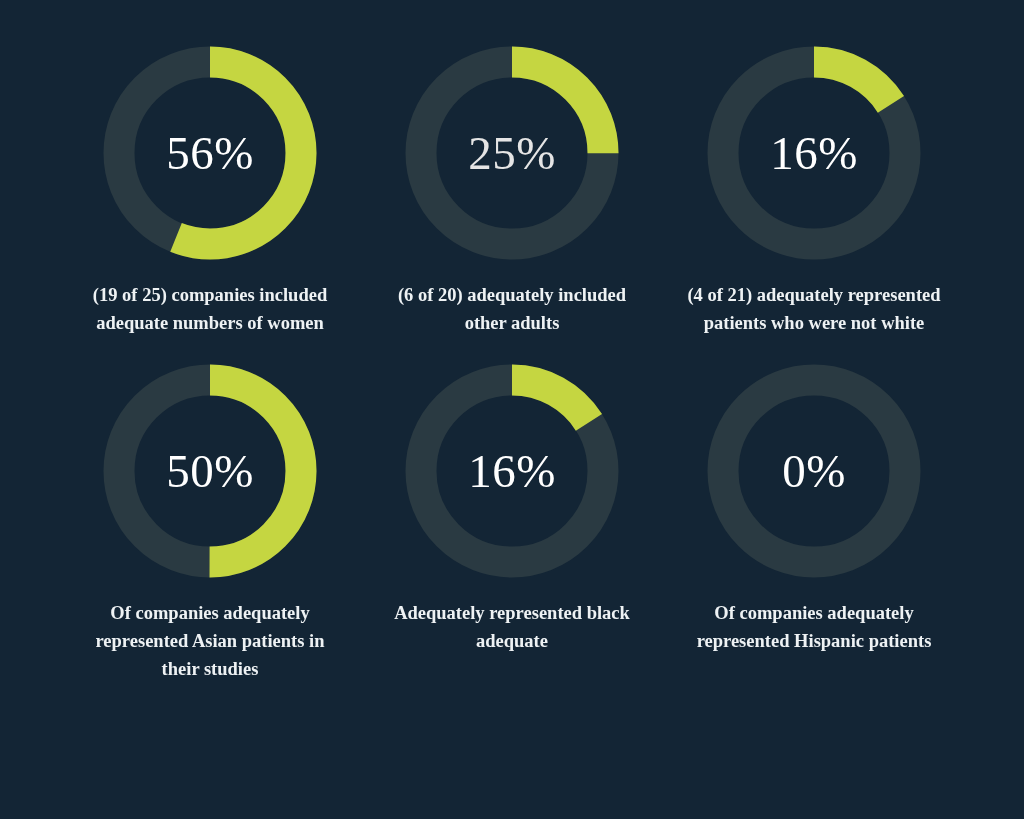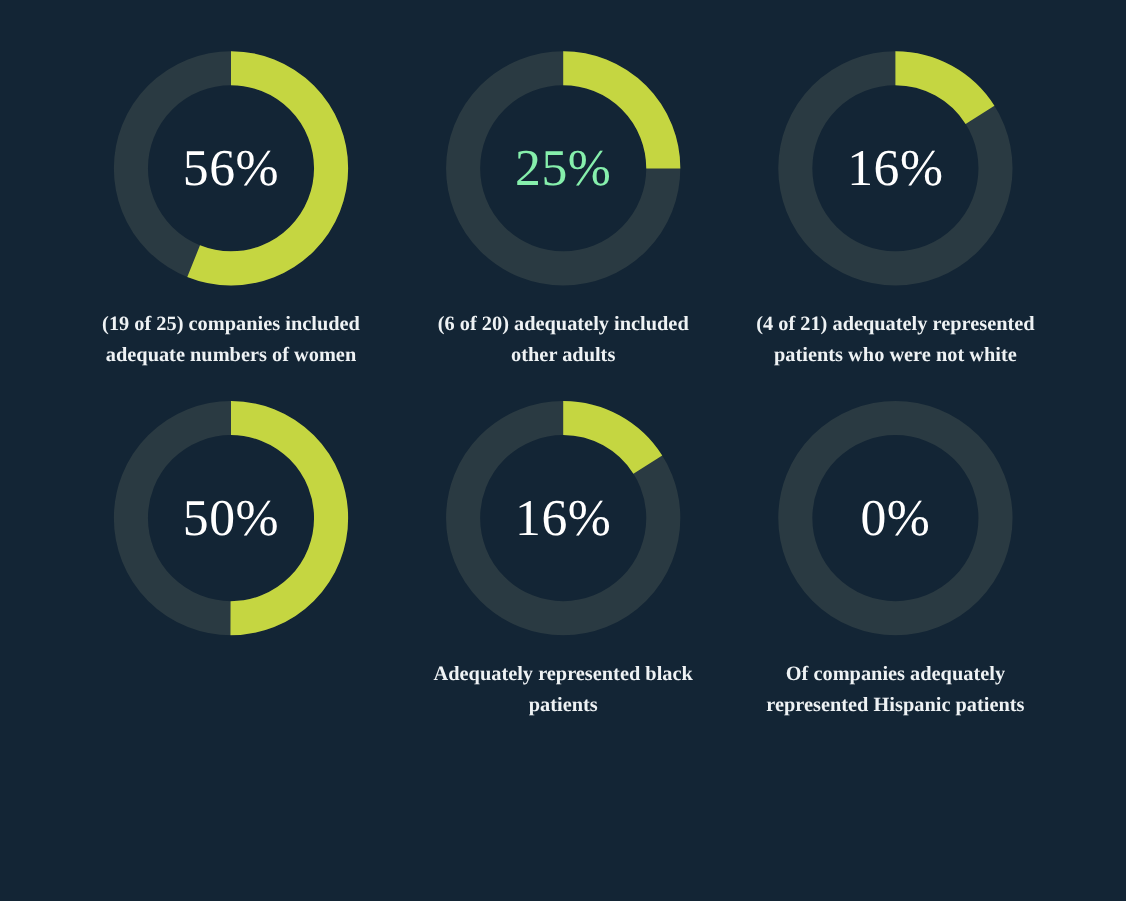--- a/index.html
+++ b/index.html
@@ -90,21 +90,21 @@
       </div>
       <div class="caption" style="color: rgb(238, 242, 244);">(19 of 25) companies included adequate numbers of women</div>
     </div>
 
     <div class="stat-card">
       <div class="donut-wrap">
         <svg class="donut-svg" viewBox="0 0 214 214">
           <circle class="ring-track" cx="107" cy="107" r="91" fill="none" stroke-width="31" stroke="#2a3a42"></circle>
           <circle class="ring-value" cx="107" cy="107" r="91" fill="none" stroke-width="31" transform="rotate(-90 107 107)" stroke="#c5d641" stroke-dasharray="142.94246573833559 428.8273972150067" stroke-dashoffset="0"></circle>
         </svg>
-        <div class="donut-center-label" style="color: #86efac;">25%</div>
+        <div class="donut-center-label" style="color: #e5e5e5;">25%</div>
       </div>
       <div class="caption" style="color: rgb(238, 242, 244);">(6 of 20) adequately included other adults</div>
     </div>
 
     <div class="stat-card">
       <div class="donut-wrap">
         <svg class="donut-svg" viewBox="0 0 214 214">
           <circle class="ring-track" cx="107" cy="107" r="91" fill="none" stroke-width="31" stroke="#2a3a42"></circle>
           <circle class="ring-value" cx="107" cy="107" r="91" fill="none" stroke-width="31" transform="rotate(-90 107 107)" stroke="#c5d641" stroke-dasharray="91.48317807253477 480.28668488080757" stroke-dashoffset="0"></circle>
         </svg>
@@ -118,31 +118,32 @@
   <div class="stat-row row-bottom">
 
     <div class="stat-card">
       <div class="donut-wrap">
         <svg class="donut-svg" viewBox="0 0 214 214">
           <circle class="ring-track" cx="107" cy="107" r="91" fill="none" stroke-width="31" stroke="#2a3a42"></circle>
           <circle class="ring-value" cx="107" cy="107" r="91" fill="none" stroke-width="31" transform="rotate(-90 107 107)" stroke="#c5d641" stroke-dasharray="285.88493147667117 285.88493147667117" stroke-dashoffset="0"></circle>
         </svg>
         <div class="donut-center-label" style="color: rgb(255, 255, 255);">50%</div>
       </div>
+      <div class="caption" style="color: rgb(238, 242, 244);">Of companies adequately represented Asian patients in their studies</div>
     </div>
 
     <div class="stat-card">
       <div class="donut-wrap">
         <svg class="donut-svg" viewBox="0 0 214 214">
           <circle class="ring-track" cx="107" cy="107" r="91" fill="none" stroke-width="31" stroke="#2a3a42"></circle>
           <circle class="ring-value" cx="107" cy="107" r="91" fill="none" stroke-width="31" transform="rotate(-90 107 107)" stroke="#c5d641" stroke-dasharray="91.48317807253477 480.28668488080757" stroke-dashoffset="0"></circle>
         </svg>
         <div class="donut-center-label" style="color: rgb(255, 255, 255);">16%</div>
       </div>
-      <div class="caption" style="color: rgb(238, 242, 244);">Adequately represented black patients</div>
+      <div class="caption" style="color: rgb(238, 242, 244);">Adequately represented black adequate</div>
     </div>
 
     <div class="stat-card">
       <div class="donut-wrap">
         <svg class="donut-svg" viewBox="0 0 214 214">
           <circle class="ring-track" cx="107" cy="107" r="91" fill="none" stroke-width="31" stroke="#2a3a42"></circle>
           <circle class="ring-value" cx="107" cy="107" r="91" fill="none" stroke-width="31" transform="rotate(-90 107 107)" stroke="#c5d641" stroke-dasharray="0 571.7698629533423" stroke-dashoffset="0" stroke-opacity="0"></circle>
         </svg>
         <div class="donut-center-label" style="color: rgb(255, 255, 255);">0%</div>
       </div>

